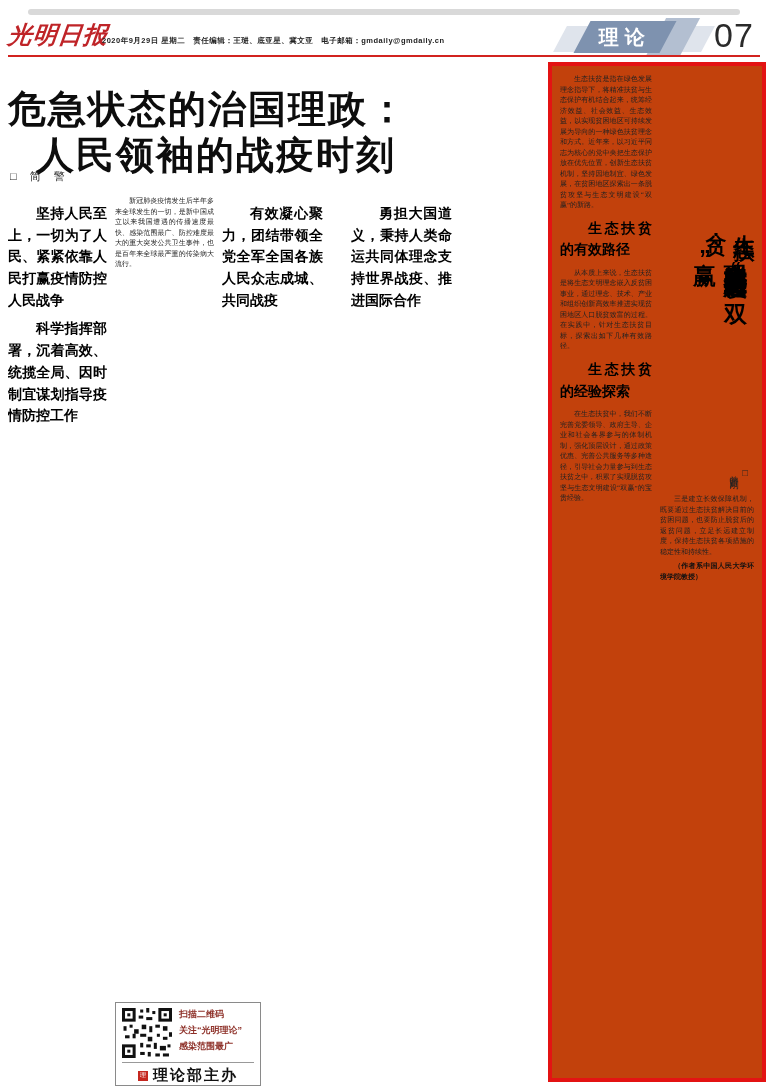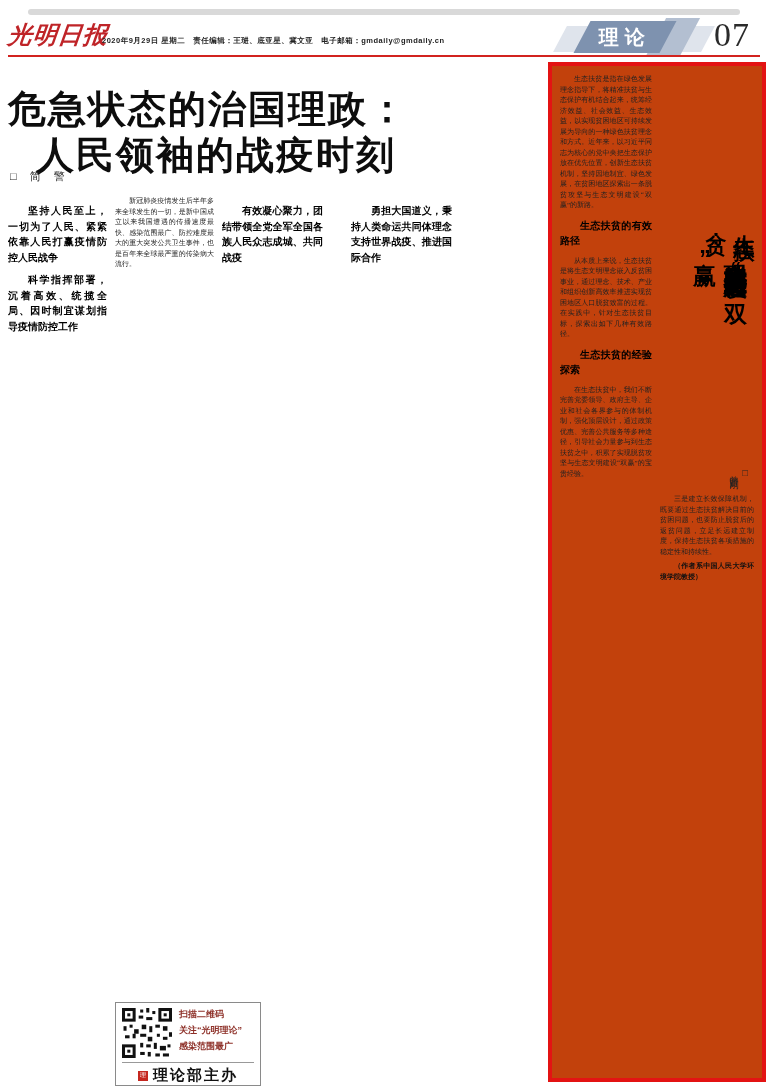--- a/index.html
+++ b/index.html
@@ -12,35 +12,35 @@
             font-size:24px;color:#bf2428;letter-spacing:1px;transform:skewX(-6deg);white-space:nowrap;}
   .dateline{position:absolute;left:102px;top:36px;font-family:"Liberation Sans","DejaVu Sans",sans-serif;
             font-size:7.5px;color:#222;letter-spacing:.5px;white-space:nowrap;font-weight:bold;}
   .badge-wrap{position:absolute;left:560px;top:18px;width:150px;height:38px;}
   .badge-band1{position:absolute;left:0;top:8px;width:148px;height:26px;background:#dfe4ec;transform:skewX(-28deg);}
   .badge-band2{position:absolute;left:96px;top:0;width:34px;height:38px;background:#b3bfd1;transform:skewX(-28deg);}
   .badge-main{position:absolute;left:22px;top:3px;width:86px;height:32px;background:#7e92af;transform:skewX(-28deg);
               display:flex;align-items:center;justify-content:center;}
   .badge-main span{transform:skewX(28deg);font-family:"Liberation Sans","DejaVu Sans",sans-serif;
               font-weight:bold;font-size:20px;color:#ffffff;letter-spacing:6px;}
-  .pagenum{position:absolute;left:714px;top:16px;font-family:Liberation Serif, serif;
+  .pagenum{position:absolute;left:714px;top:16px;font-family:Liberation Sans, sans-serif;
            font-size:34px;color:#2a2a2a;letter-spacing:1px;}
   .redrule{position:absolute;left:8px;top:55px;width:752px;height:2px;background:#d2231f;}
   
   .headline{position:absolute;left:8px;top:86px;width:532px;
             font-family:"Liberation Sans","DejaVu Sans",sans-serif;font-weight:bold;color:#0d0d0d;
             font-size:38px;line-height:1.22;letter-spacing:2px;white-space:nowrap;}
   .headline .l2{display:block;margin-left:28px;font-family:Liberation Serif, serif;}
   .byline{position:absolute;left:10px;top:169px;font-size:11px;letter-spacing:5px;color:#222;
           font-family:"Liberation Sans","DejaVu Sans",sans-serif;}
   
   .col{position:absolute;top:196px;height:890px;overflow:hidden;display:block;}
   .col-p{margin:0 0 2px 0;font-size:7px;line-height:1.5;text-align:justify;text-indent:2em;
          color:#222;word-break:break-all;}
-  .col-h{margin:7px 0 7px 0;font-size:10px;line-height:1.55;font-weight:bold;text-align:justify;
+  .col-h{margin:7px 0 7px 0;font-size:14px;line-height:1.55;font-weight:bold;text-align:justify;
          text-indent:2em;color:#000;font-family:"Liberation Sans","DejaVu Sans",sans-serif;word-break:break-all;}
   .col-f{margin:4px 0 0 0;font-size:7px;line-height:1.5;font-weight:bold;text-align:justify;
          text-indent:2em;color:#111;word-break:break-all;}
   #col1{left:8px;width:99px;}
   #col2{left:115px;width:99px;}
   #col3{left:222px;width:101px;}
   #col4{left:351px;width:101px;}
   #col5{left:440px;width:103px;}
   
   .ecobox{position:absolute;left:548px;top:62px;width:218px;height:1020px;border:4px solid #e31313;

